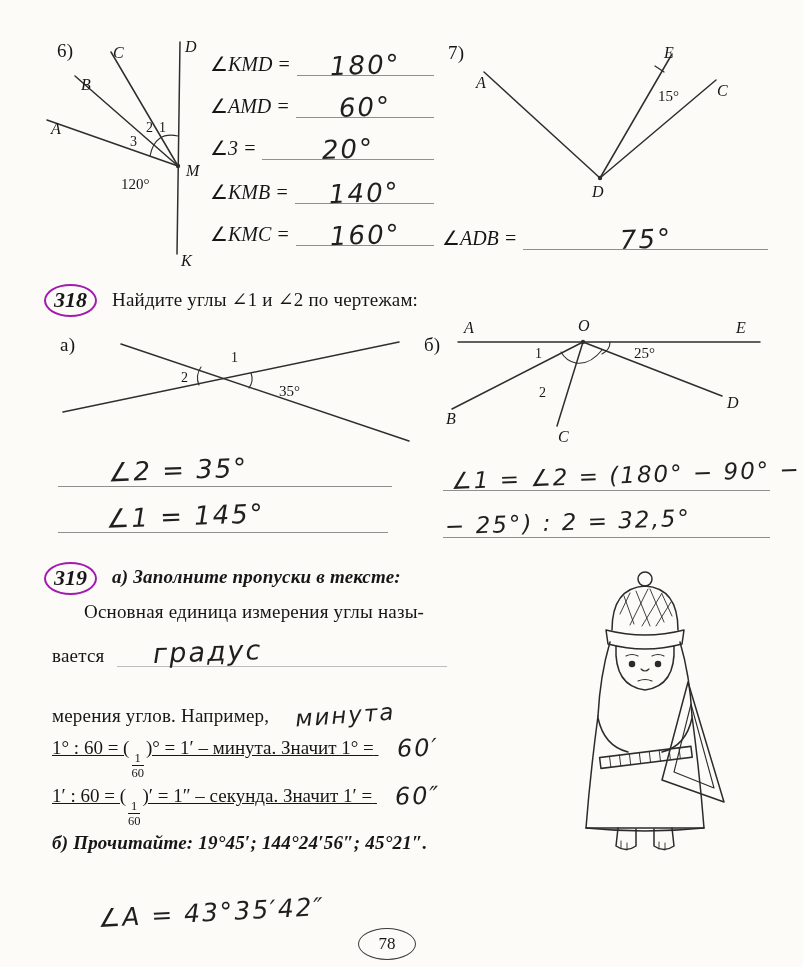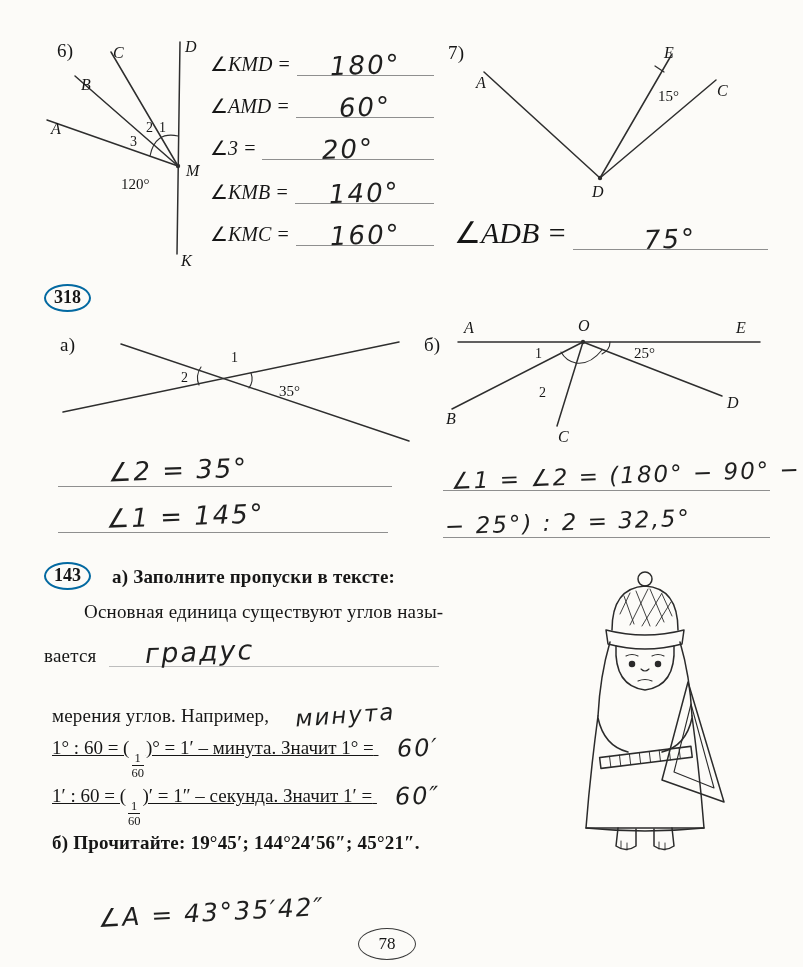--- a/index.html
+++ b/index.html
@@ -3,31 +3,31 @@
 <meta charset="utf-8">
 <style>
   html,body{margin:0;padding:0;background:#e8e6e1;}
   .page{
     position:relative;width:803px;height:967px;margin:0 auto;
     background:#fcfbf8;overflow:hidden;color:#161616;
     font-family:"Liberation Serif","DejaVu Serif",serif;
   }
   .p{position:absolute;white-space:nowrap;}
   .serif{font-size:19px;letter-spacing:0.2px;}
-  .bold{font-weight:bold;}
+  .bold{font-weight:bold;font-style:italic;}
   .fig{position:absolute;}
   .badge{
-    position:absolute;display:inline-block;border:2px solid #0369a1;border-radius:50%;
-    padding:1px 8px 2px;font-weight:bold;font-size:18px;background:transparent;
+    position:absolute;display:inline-block;border:2px solid #a21caf;border-radius:50%;
+    padding:1px 8px 2px;font-weight:bold;font-size:22px;background:transparent;font-style:italic;
   }
   .math-label{
     font-family:"Liberation Serif","DejaVu Sans",serif;font-style:italic;
     font-size:20px;white-space:nowrap;margin-right:6px;
   }
-  .math-label.lg{font-size:30px;margin-left:12px;}
+  .math-label.lg{font-size:20px;}
   .hw{
     font-family:"DejaVu Sans",sans-serif;font-style:italic;color:#1f1f1f;
     display:inline-block;transform:rotate(-2deg);letter-spacing:2px;white-space:nowrap;
     line-height:1;
   }
   .hw26{font-size:26px;}
   .hw23{font-size:23px;}
   .hw25{font-size:25px;}
   .ans-row{position:absolute;display:flex;align-items:flex-end;height:42px;}
   .ans-row.tall{height:48px;}
@@ -123,20 +123,21 @@
     <text class="lbl" x="152" y="159">D</text>
     <text class="deg" x="218" y="63">15°</text>
   </svg>
 
   <div class="ans-row tall" style="left:442px;top:202px;width:326px">
     <span class="math-label lg">∠ADB =</span>
     <span class="ans-blank"><span class="hw hw26">75°</span></span>
   </div>
 
   <span class="badge" style="left:44px;top:284px">318</span>
+  <span class="p serif" style="left:112px;top:288px">Найдите углы ∠1 и ∠2 по чертежам:</span>
 
   <span class="p serif" style="left:60px;top:334px">а)</span>
   <svg class="fig" style="left:55px;top:328px" width="360" height="126" viewBox="0 0 360 126">
     <g stroke="#2e2e2e" stroke-width="1.5" fill="none" stroke-linecap="round">
       <line x1="8" y1="84" x2="344" y2="14"></line>
       <line x1="66" y1="16" x2="354" y2="113"></line>
       <path d="M 144 57 Q 140 48 146 39" stroke-width="1.1"></path>
       <path d="M 196 45 Q 199 53 194 60" stroke-width="1.1"></path>
     </g>
     <text class="num" x="176" y="34">1</text>
@@ -173,26 +174,26 @@
   <div class="ansline" style="left:58px;top:496px;width:330px;height:36px">
     <span class="hw hw26" style="left:48px">∠1 = 145°</span>
   </div>
   <div class="ansline" style="left:443px;top:453px;width:327px;height:37px">
     <span class="hw hw23" style="left:8px">∠1 = ∠2 = (180° − 90° −</span>
   </div>
   <div class="ansline" style="left:443px;top:500px;width:327px;height:37px">
     <span class="hw hw23" style="left:2px">− 25°) : 2 = 32,5°</span>
   </div>
 
-  <span class="badge" style="left:44px;top:562px">143</span>
+  <span class="badge" style="left:44px;top:562px">319</span>
   <span class="p serif bold" style="left:112px;top:566px">а) Заполните пропуски в тексте:</span>
 
-  <span class="p serif" style="left:84px;top:601px">Основная единица существуют углов назы-</span>
-
-  <div class="p flexrow" style="left:44px;top:638px;width:460px">
+  <span class="p serif" style="left:84px;top:601px">Основная единица измерения углы назы-</span>
+
+  <div class="p flexrow" style="left:52px;top:638px;width:460px">
     <span class="serif">вается</span>
     <span class="blankline" style="width:330px;margin-left:12px"><span class="hw" style="font-size:27px;margin-left:36px">градус</span></span>
   </div>
 
 
   <div class="p flexrow" style="left:52px;top:704px">
     <span class="serif">мерения углов. Например,</span>
     <span class="hw hw23" style="margin-left:26px;transform:rotate(-4deg)">минута</span>
   </div>
 

